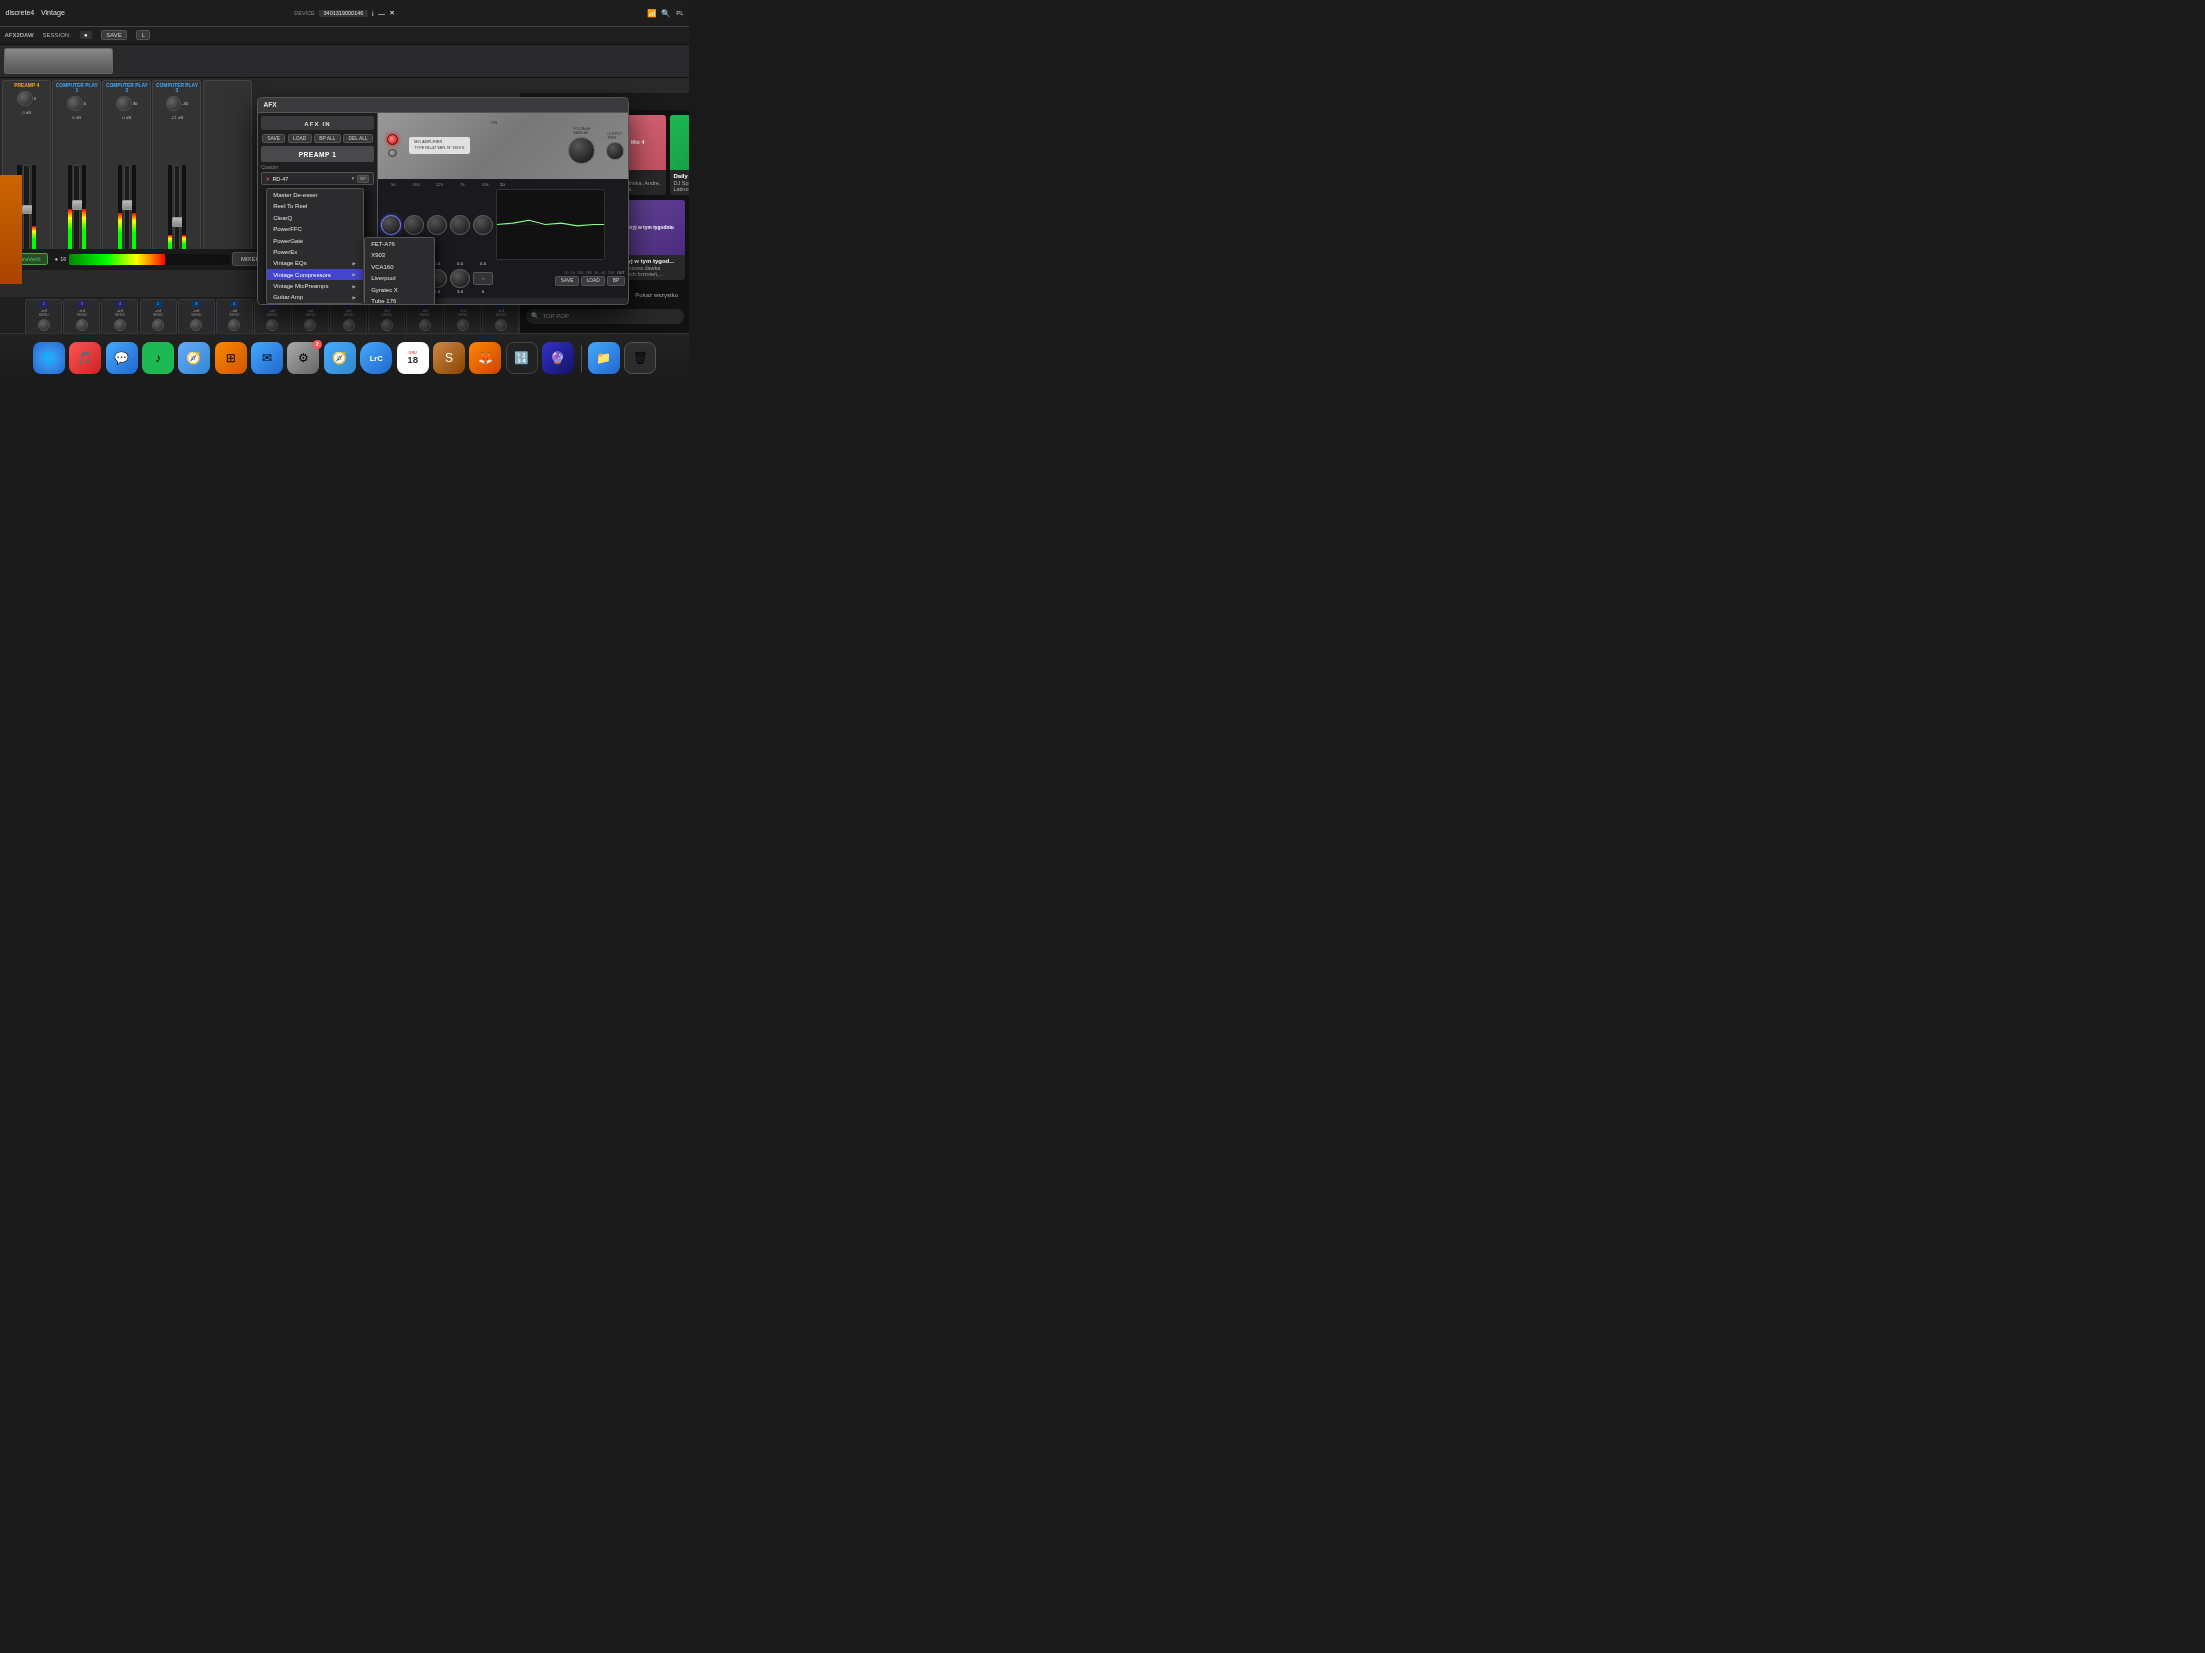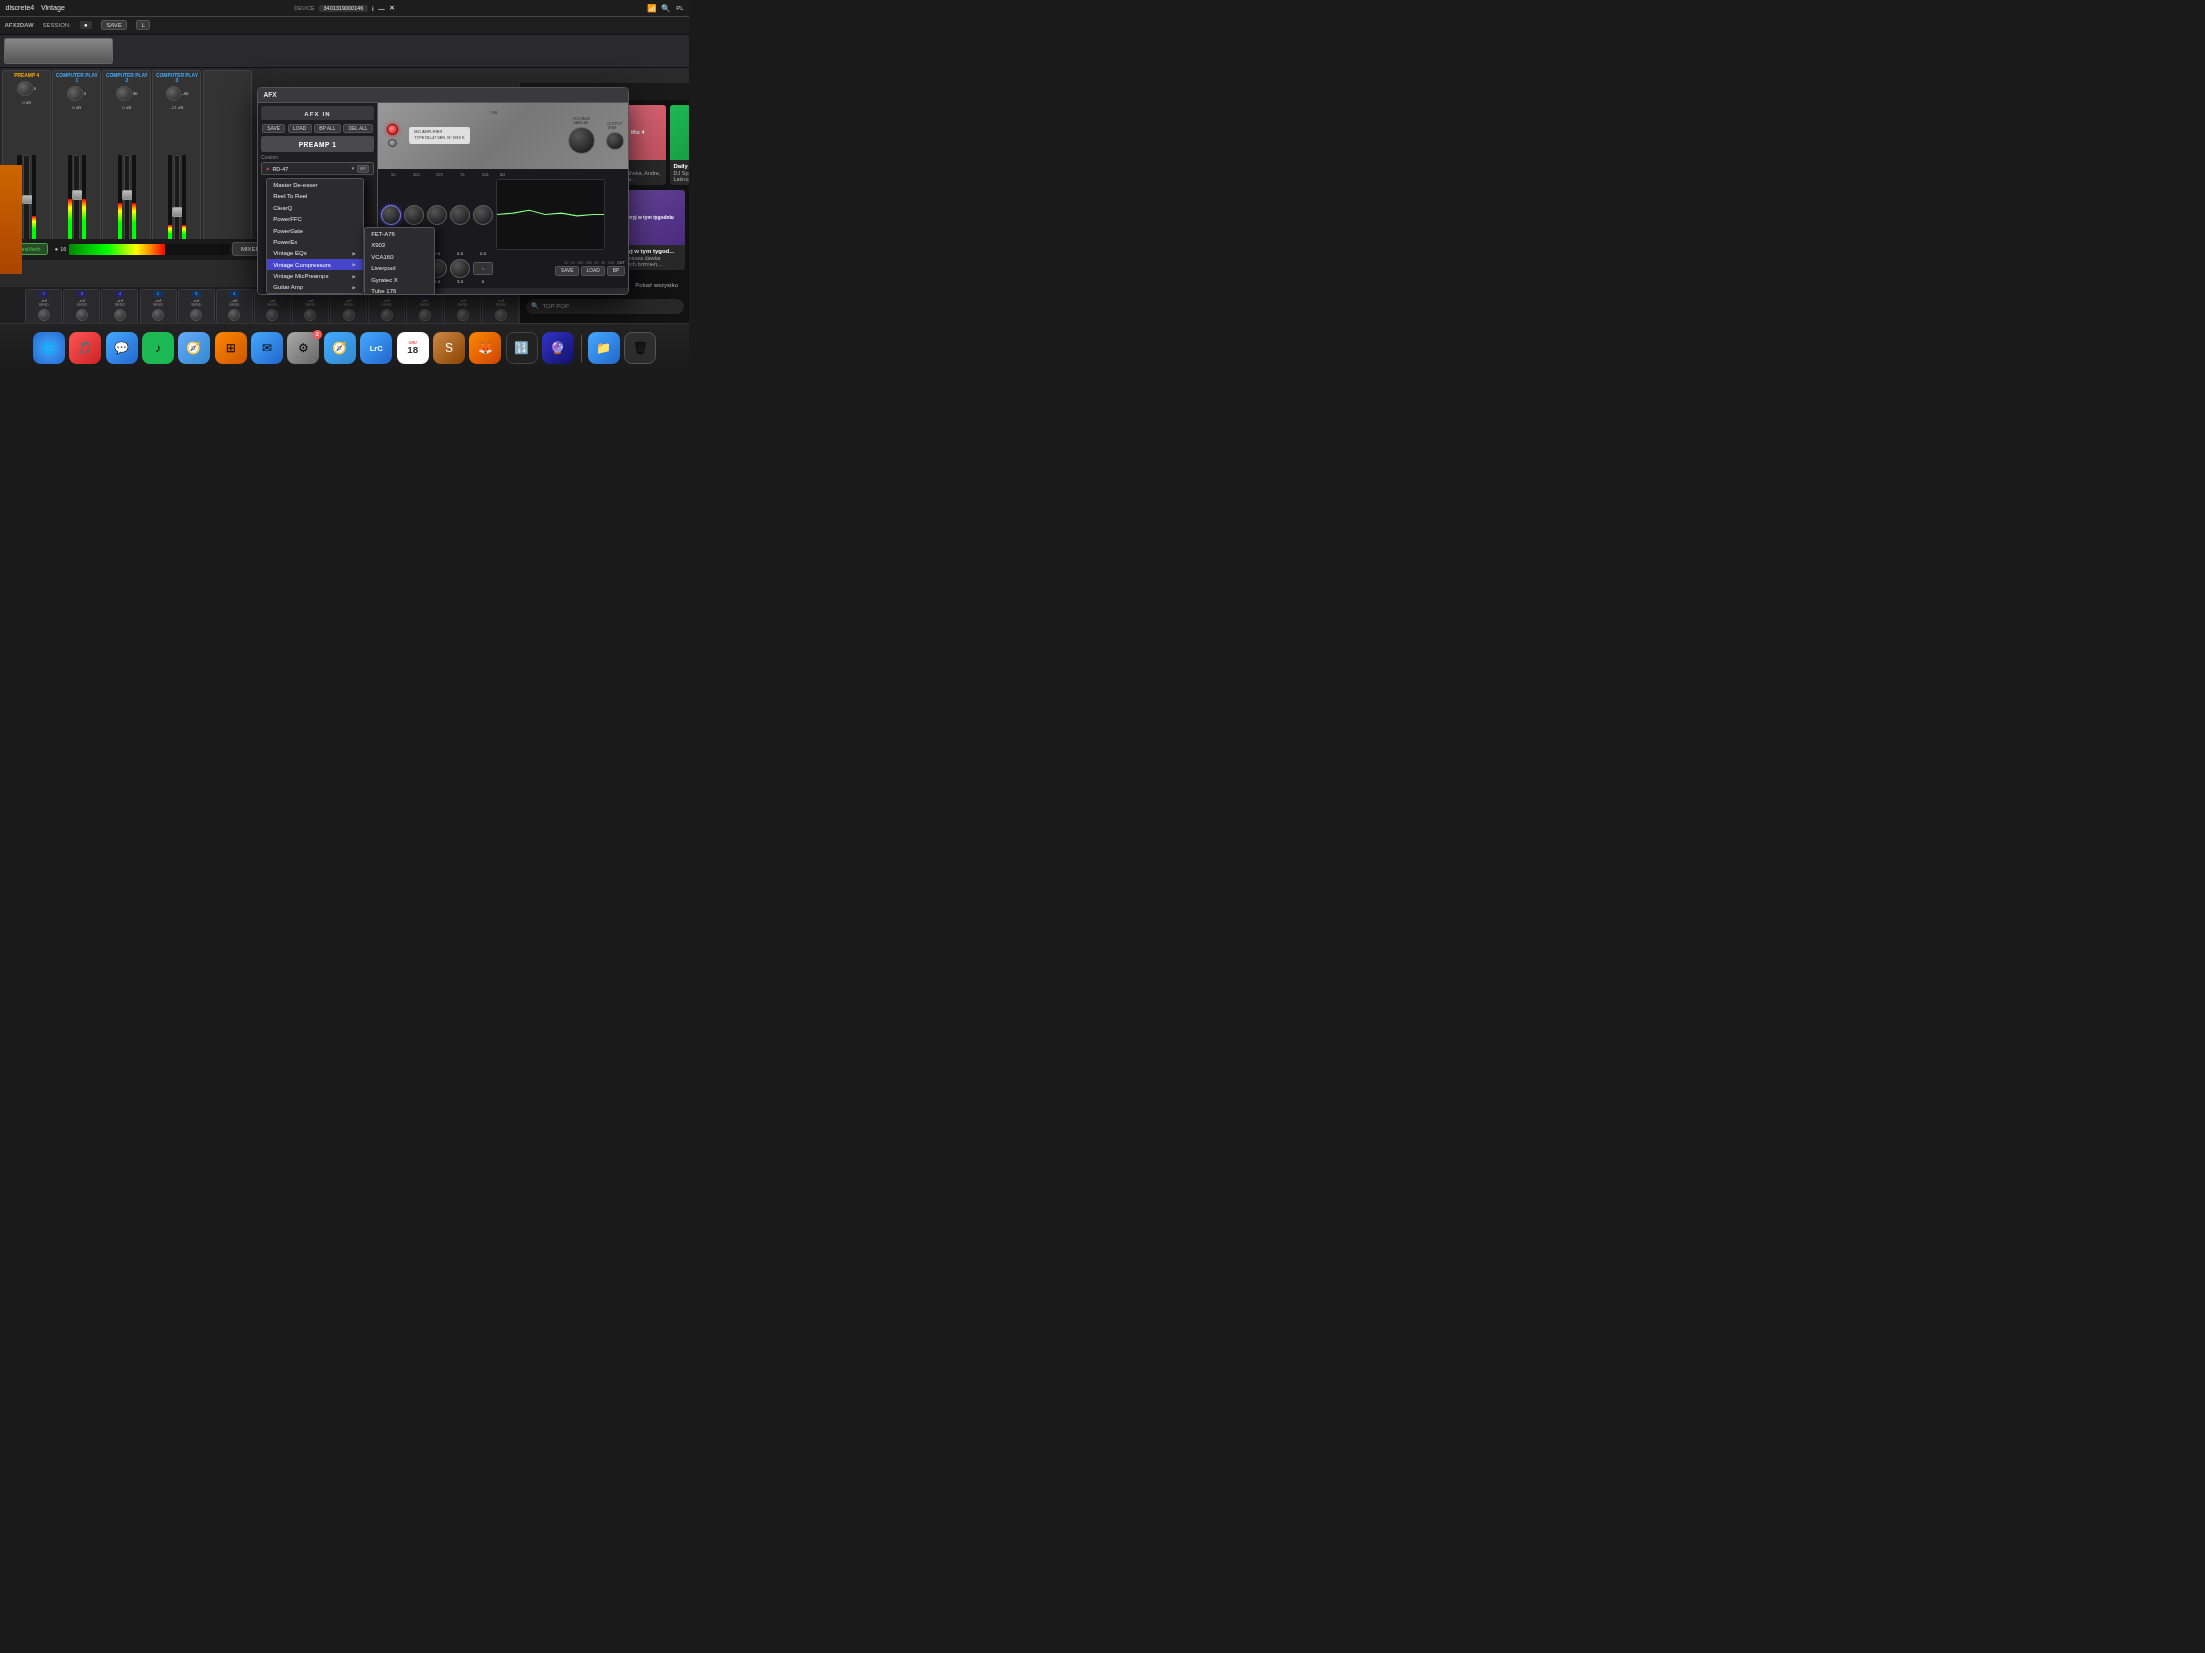--- a/index.html
+++ b/index.html
@@ -8,21 +8,21 @@
       height: 517px;
       background: #1a1a1a;
       font-family: -apple-system, BlinkMacSystemFont, 'Helvetica Neue', Arial, sans-serif;
       overflow: hidden;
       position: relative;
     }
 
     
     .menu-bar {
       width: 100%;
-      height: 17px;
+      height: 27px;
       background: rgba(30,30,30,0.95);
       display: flex;
       align-items: center;
       padding: 0 5.5px;
       border-bottom: 0.5px solid #444;
       position: relative;
       z-index: 100;
     }
     .menu-bar-left { display: flex; align-items: center; gap: 6.6px; }
     .menu-bar-right { position: absolute; right: 5.5px; display: flex; align-items: center; gap: 5.5px; }
@@ -1140,21 +1140,21 @@
 
   <div class="dock-item" style="background:linear-gradient(135deg,#aaa,#666); border-radius:7.7px; position:relative;">
     <span style="font-size:12px;">⚙</span>
     <span style="position:absolute; top:-2.2px; right:-2.2px; background:#f55; color:#fff; border-radius:50%; width:8.8px; height:8.8px; font-size:5.5px; display:flex; align-items:center; justify-content:center; font-weight:bold;">2</span>
   </div>
 
   <div class="dock-item" style="background:linear-gradient(135deg,#4af,#38c); border-radius:7.7px;">
     <span style="font-size:12px;">🧭</span>
   </div>
 
-  <div class="dock-item" style="background:linear-gradient(135deg,#4af,#26c); border-radius:8px;">
+  <div class="dock-item" style="background:linear-gradient(135deg,#4af,#26c); border-radius:13px;">
     <span style="font-size:7.7px; color:#fff; font-weight:bold;">LrC</span>
   </div>
 
   <div class="dock-item" style="background:#fff; border-radius:7.7px; flex-direction:column; padding:2.2px;">
     <span style="font-size:3.8px; color:#f55; font-weight:bold; text-transform:uppercase;">GRU</span>
     <span style="font-size:9.8px; color:#333; font-weight:bold; line-height:1;">18</span>
   </div>
 
   <div class="dock-item" style="background:linear-gradient(135deg,#c84,#840); border-radius:7.7px;">
     <span style="font-size:12px; color:#fff;">S</span>

